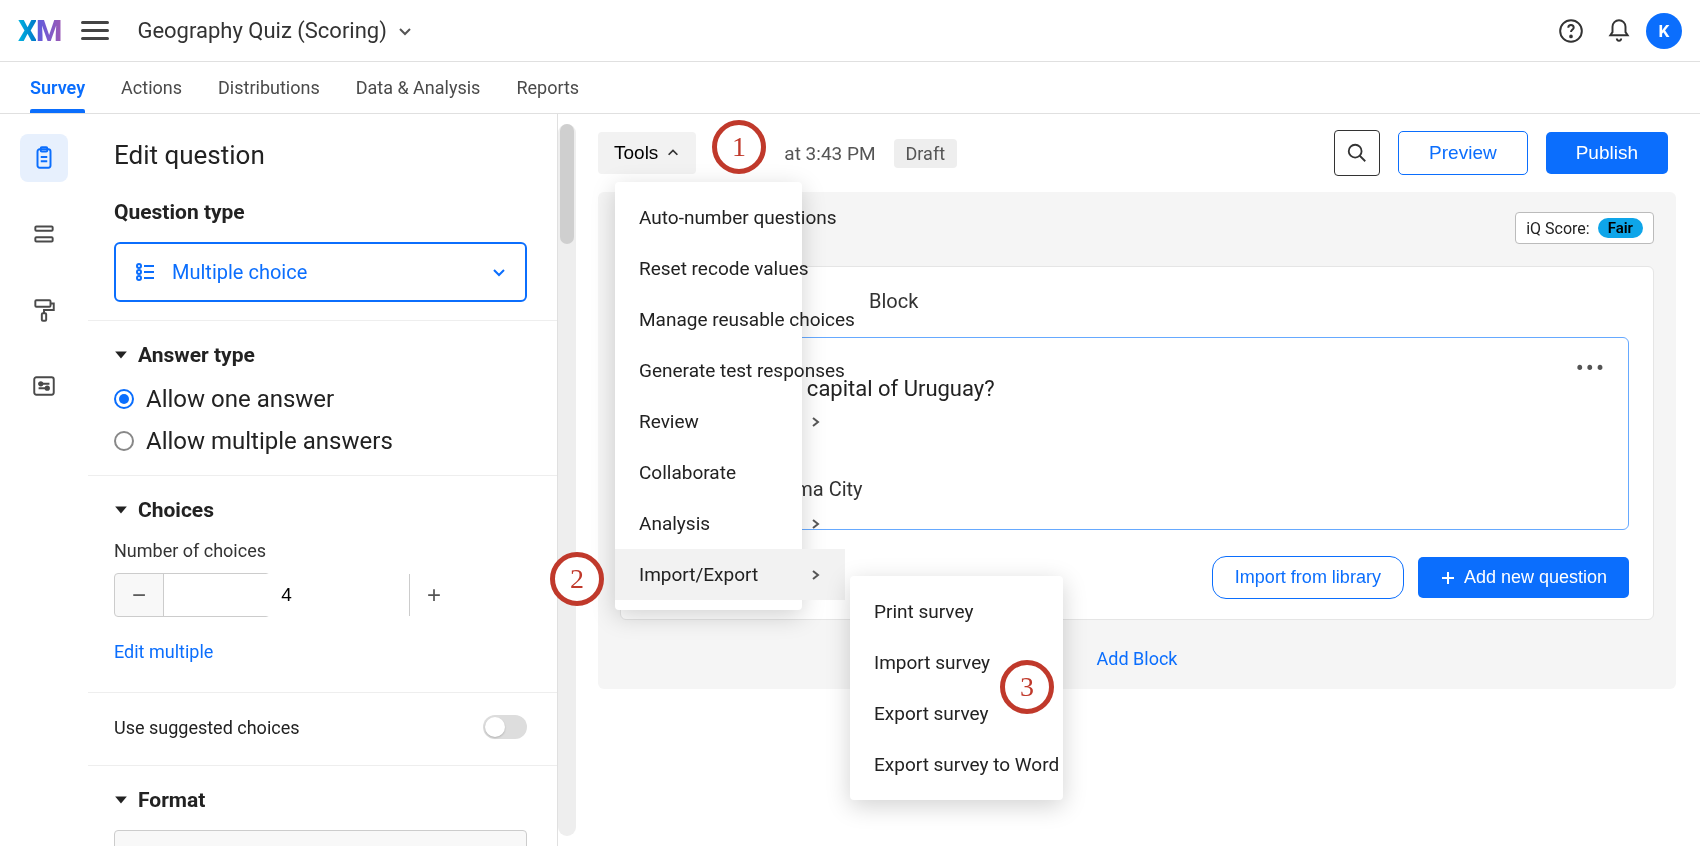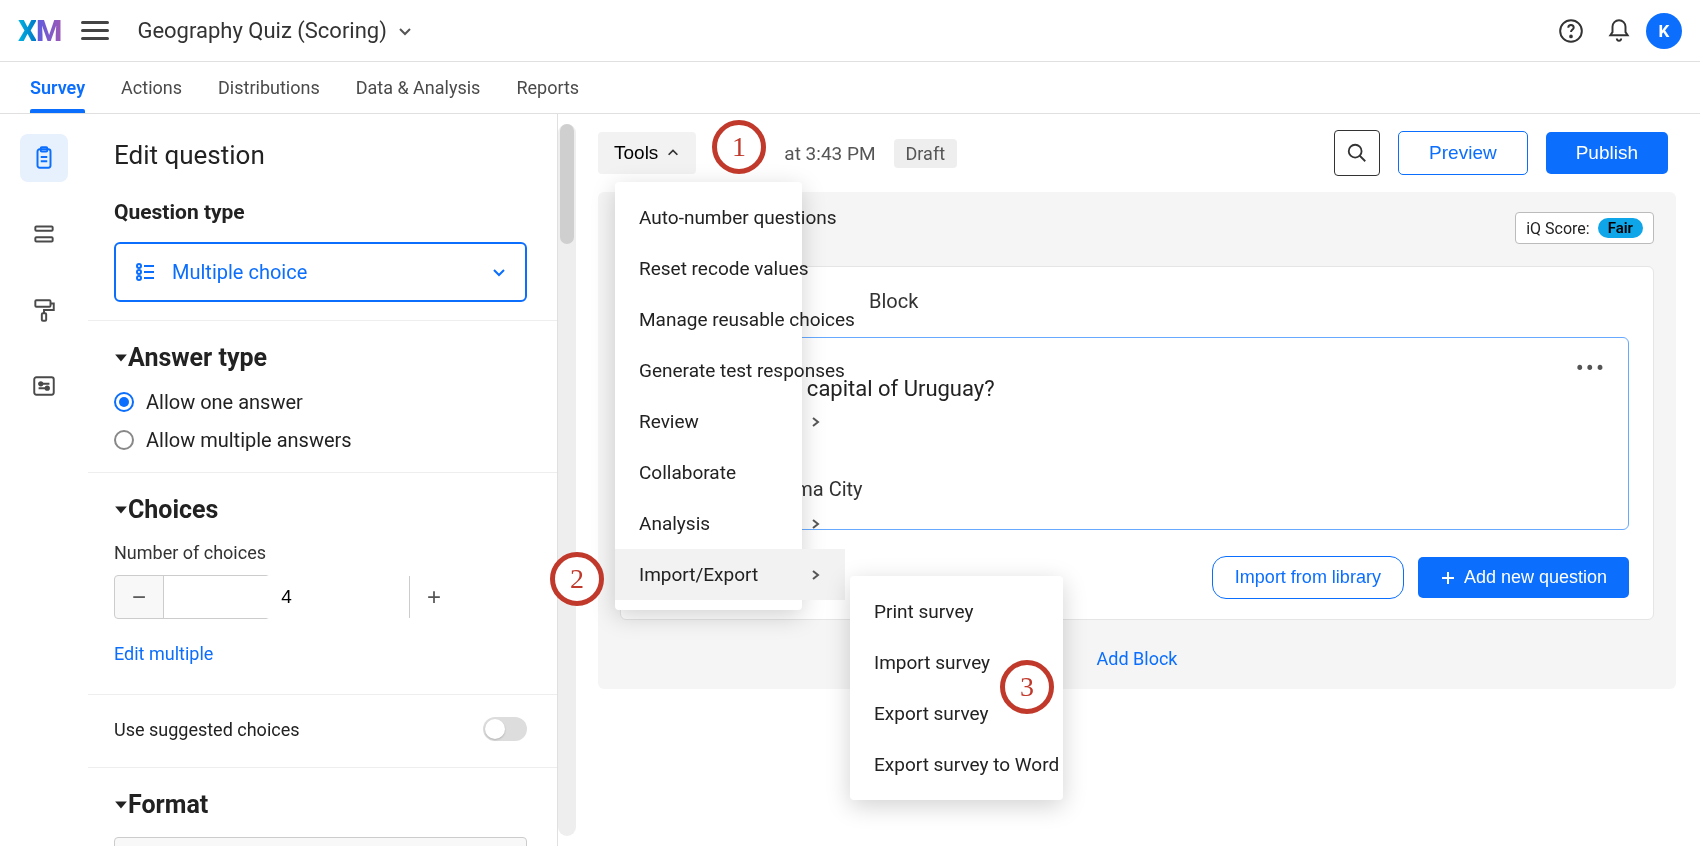--- a/index.html
+++ b/index.html
@@ -39,24 +39,24 @@
   
   .side-panel { width:470px; border-right:1px solid #e0e0e0; padding:26px 30px 0 26px; overflow-y:auto; }
   .side-panel h2 { font-size:26px; font-weight:400; margin-bottom:30px; }
   .sp-section-title { font-size:21px; font-weight:700; margin-bottom:18px; }
   .qtype-select { border:2px solid #0B6EFD; border-radius:6px; height:60px; display:flex; align-items:center; padding:0 18px; margin-bottom:18px; cursor:pointer; }
   .qtype-icon { width:24px; margin-right:14px; color:#0B6EFD; }
   .qtype-label { color:#0B6EFD; font-size:20px; flex:1; }
   .qtype-caret { color:#0B6EFD; }
   .panel-divider { height:1px; background:#eee; margin:0 -30px 22px -26px; }
 
-  .collapse-head { display:flex; align-items:center; font-size:25px; font-weight:700; margin-bottom:18px; cursor:pointer; }
+  .collapse-head { display:flex; align-items:center; gap:10px; font-size:21px; font-weight:700; margin-bottom:18px; cursor:pointer; }
   .collapse-head svg { width:14px; height:14px; }
 
-  .radio-row { display:flex; align-items:center; gap:12px; font-size:20px; margin-bottom:14px; cursor:pointer; }
+  .radio-row { display:flex; align-items:center; gap:12px; font-size:24px; margin-bottom:14px; cursor:pointer; }
   .radio-outer { width:20px; height:20px; border-radius:50%; border:2px solid #888; display:flex; align-items:center; justify-content:center; }
   .radio-outer.checked { border-color:#0B6EFD; }
   .radio-inner { width:10px; height:10px; border-radius:50%; background:#0B6EFD; }
 
   .field-label { font-size:18px; color:#333; margin-bottom:12px; }
   .stepper { display:flex; align-items:center; border:1px solid #ccc; border-radius:4px; width:156px; height:44px; background:#f8f8f8; margin-bottom:24px; }
   .stepper button { flex:0 0 48px; height:100%; border:none; background:transparent; font-size:24px; color:#555; cursor:pointer; }
   .stepper input { flex:1; text-align:center; border:none; border-left:1px solid #ccc; border-right:1px solid #ccc; height:100%; font-size:19px; background:#fff; }
 
   .link-btn { color:#0B6EFD; font-size:18px; cursor:pointer; display:inline-block; margin-bottom:24px; }

